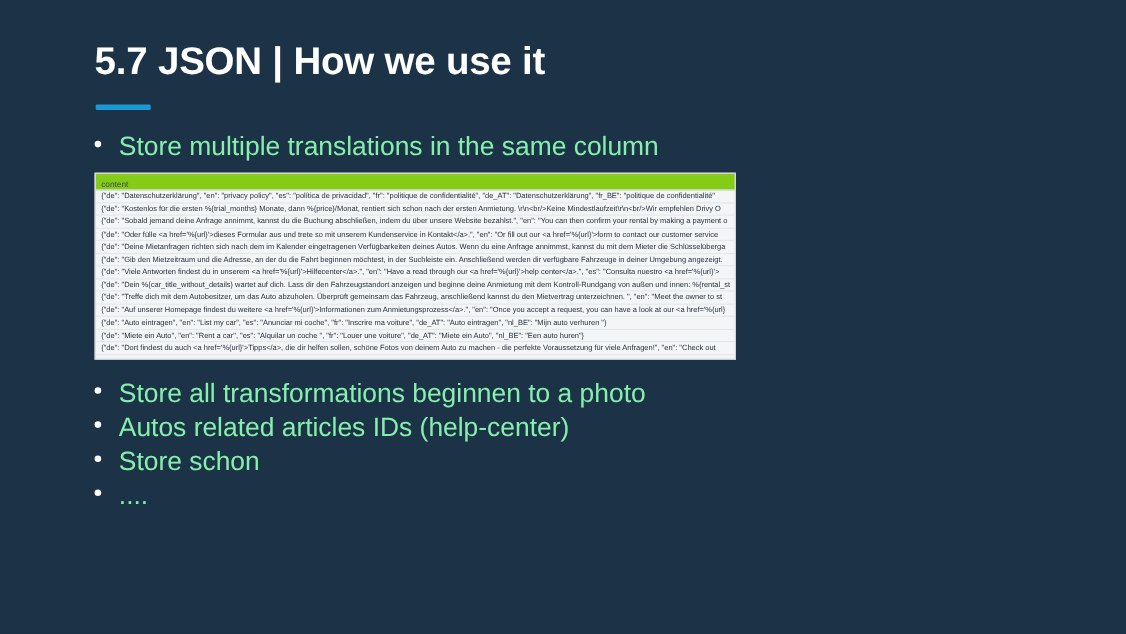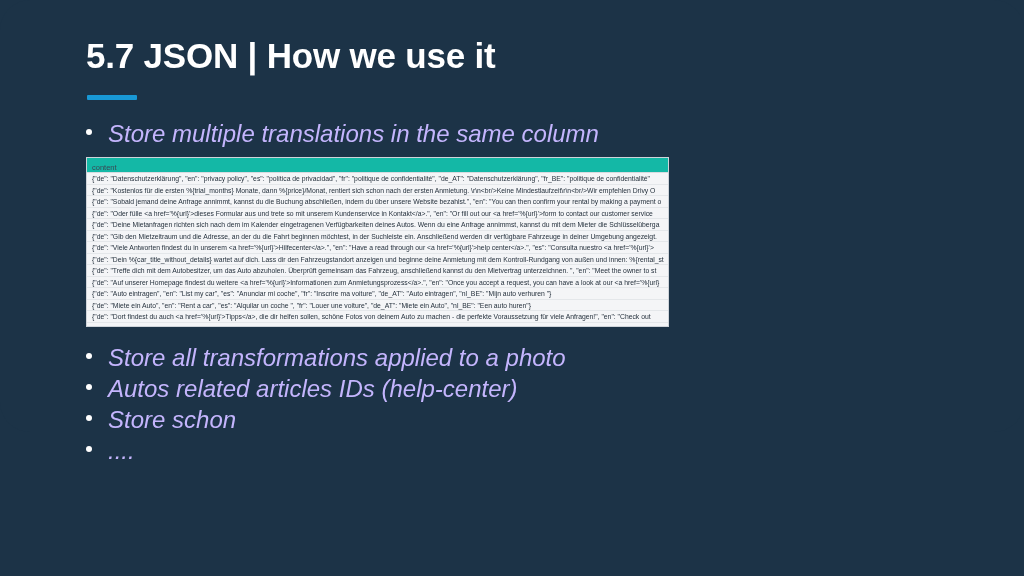--- a/index.html
+++ b/index.html
@@ -51,25 +51,24 @@
     list-style: none;
     margin: 0;
     padding: 0;
   }
   .bullet-list.top   { left: 86px; top: 118px; }
   .bullet-list.bottom{ left: 86px; top: 342px; }
 
   .bullet-item {
     display: flex;
     align-items: baseline;
-    color: #c4b5fd;
+    color: #86efac;
     font-size: 24px;
     line-height: 31px;
     white-space: nowrap;
-    font-style: italic;
   }
   .bullet-dot {
     display: inline-block;
     width: 6px;
     height: 6px;
     border-radius: 50%;
     background: #ffffff;
     margin-right: 16px;
     flex: 0 0 auto;
     position: relative;
@@ -88,21 +87,21 @@
     overflow: hidden;
     border: 1px solid #cfd4da;
     box-sizing: border-box;
   }
   .table-head {
     height: 15px;
     line-height: 15px;
     padding: 2px 0 0 5px;
     font-size: 7.5px;
     color: #3b4754;
-    background: #14b8a6;
+    background: #84cc16;
     border-bottom: 1px solid #d7dbe0;
     box-sizing: border-box;
     font-family: "Liberation Sans", sans-serif;
   }
   .table-body {
     font-size: 6.8px;
     line-height: 11.5px;
     color: #25313d;
     font-family: "Liberation Sans", sans-serif;
   }
@@ -147,21 +146,21 @@
       <div class="table-row">{"de": "Auf unserer Homepage findest du weitere &lt;a href='%{url}'&gt;Informationen zum Anmietungsprozess&lt;/a&gt;.", "en": "Once you accept a request, you can have a look at our &lt;a href='%{url}</div>
       <div class="table-row">{"de": "Auto eintragen", "en": "List my car", "es": "Anunciar mi coche", "fr": "Inscrire ma voiture", "de_AT": "Auto eintragen", "nl_BE": "Mijn auto verhuren "}</div>
       <div class="table-row">{"de": "Miete ein Auto", "en": "Rent a car", "es": "Alquilar un coche ", "fr": "Louer une voiture", "de_AT": "Miete ein Auto", "nl_BE": "Een auto huren"}</div>
       <div class="table-row">{"de": "Dort findest du auch &lt;a href='%{url}'&gt;Tipps&lt;/a&gt;, die dir helfen sollen, schöne Fotos von deinem Auto zu machen - die perfekte Voraussetzung für viele Anfragen!", "en": "Check out</div>
     </div>
   </div>
 
   <ul class="bullet-list bottom">
     <li class="bullet-item">
       <span class="bullet-dot"></span>
-      <span class="bullet-text">Store all transformations applied to a photo</span>
+      <span class="bullet-text">Store all transformations beginnen to a photo</span>
     </li>
     <li class="bullet-item">
       <span class="bullet-dot"></span>
       <span class="bullet-text">Autos related articles IDs (help-center)</span>
     </li>
     <li class="bullet-item">
       <span class="bullet-dot"></span>
       <span class="bullet-text">Store schon</span>
     </li>
     <li class="bullet-item">

